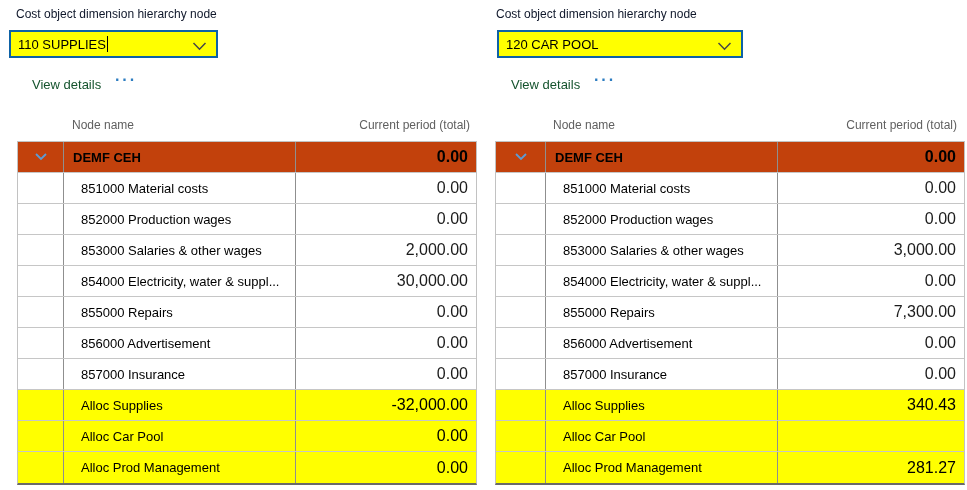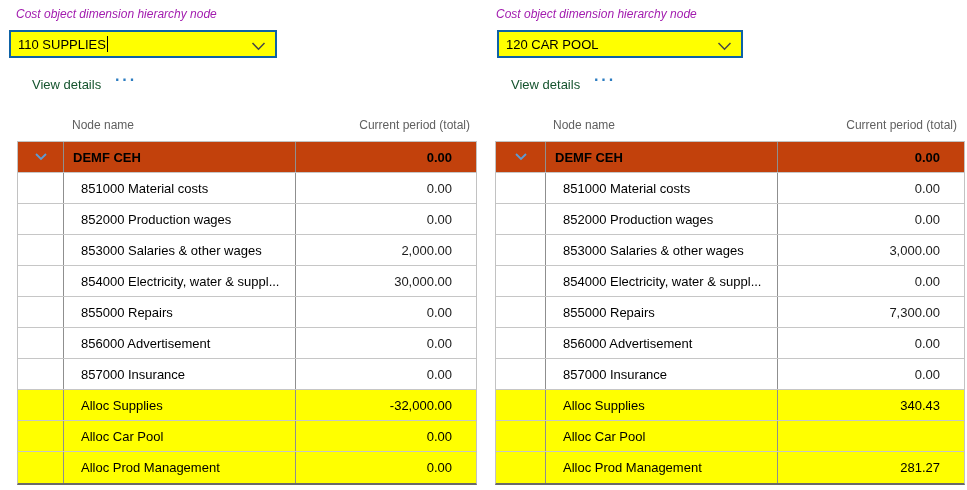--- a/index.html
+++ b/index.html
@@ -7,26 +7,26 @@
     width:967px; height:490px; overflow:hidden; position:relative;
     font-family:"Liberation Sans","DejaVu Sans",sans-serif;
     -webkit-font-smoothing:antialiased;
   }
   .panel { position:absolute; top:0; height:490px; }
   .panel--left  { left:8px;   width:470px; }
   .panel--right { left:487px; width:478px; }
 
   .field-label {
     position:absolute; top:7px; left:8px;
-    font-size:12px; color:#a21caf; white-space:nowrap;font-style:italic;
+    font-size:12px; color:#0f172a; white-space:nowrap;
   }
   .panel--right .field-label { left:9px; }
 
   .dropdown {
-    position:absolute; top:30px; left:1px; width:268px; height:28px;
+    position:absolute; top:30px; left:1px; width:209px; height:28px;
     box-sizing:border-box; background:#ffff00; border:2px solid #0e62a6;
     display:flex; align-items:center; padding:0 30px 0 7px;
     font-size:13px; color:#000000; cursor:pointer;
   }
   .panel--right .dropdown { left:10px; width:246px; }
   .dd-value { white-space:nowrap; overflow:hidden; }
   .caret {
     display:inline-block; width:1px; height:16px; background:#000;
     margin-left:1px; vertical-align:middle;
   }
@@ -72,22 +72,22 @@
     width:46px; flex:0 0 46px; justify-content:center;
     border-right:1px solid #8f8f8f;
   }
   .panel--right .cell-toggle { width:50px; flex-basis:50px; }
   .cell-name {
     width:232px; flex:0 0 232px; padding-left:17px;
     border-right:1px solid #8f8f8f;
     font-size:13px; color:#000000; white-space:nowrap; overflow:hidden;
   }
   .cell-value {
-    flex:1 1 auto; justify-content:flex-end; padding-right:24px;
-    font-size:13px; color:#1b1b1b; white-space:nowrap;
+    flex:1 1 auto; justify-content:flex-end; padding-right:8px;
+    font-size:16px; color:#1b1b1b; white-space:nowrap;
   }
   .row--parent { background:#c2410c; }
   .row--parent .cell-name { padding-left:9px; font-weight:bold; color:#000; }
   .row--parent .cell-value { font-weight:bold; color:#000; }
   .row--alloc { background:#ffff00; }
   .row--alloc .cell-name, .row--alloc .cell-value { color:#000; }
 </style>
 </head>
 <body>
 

